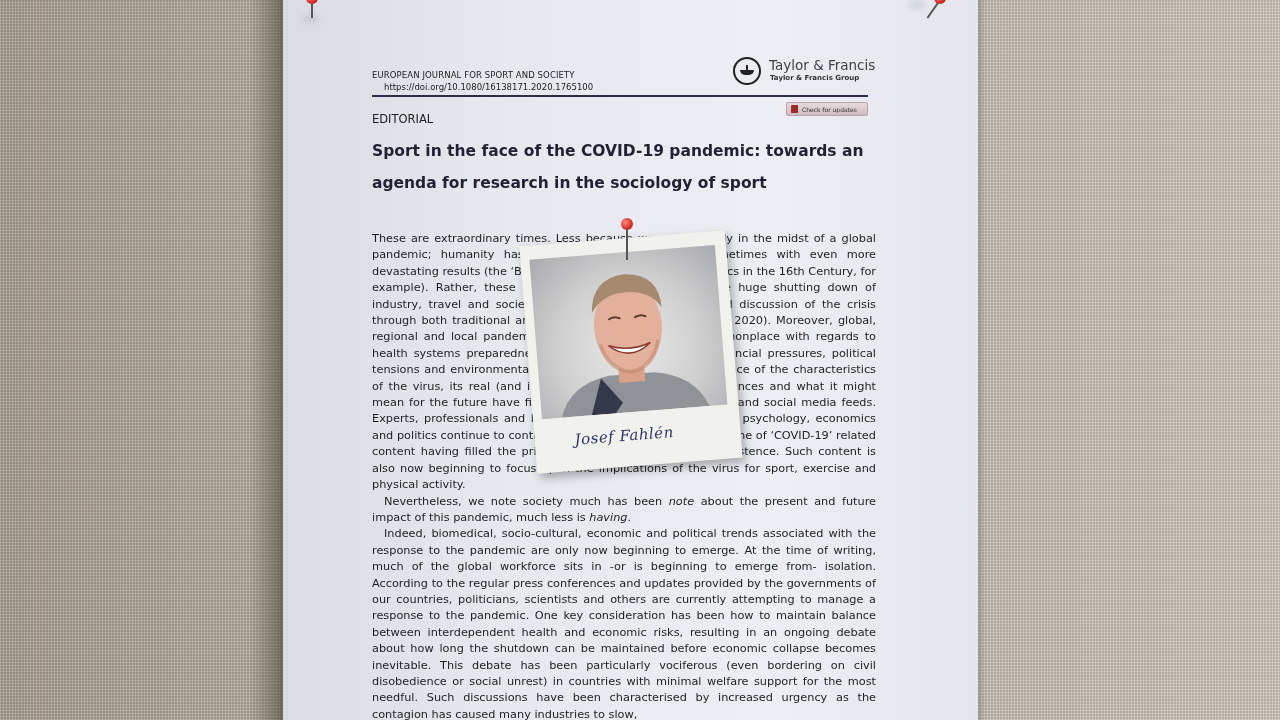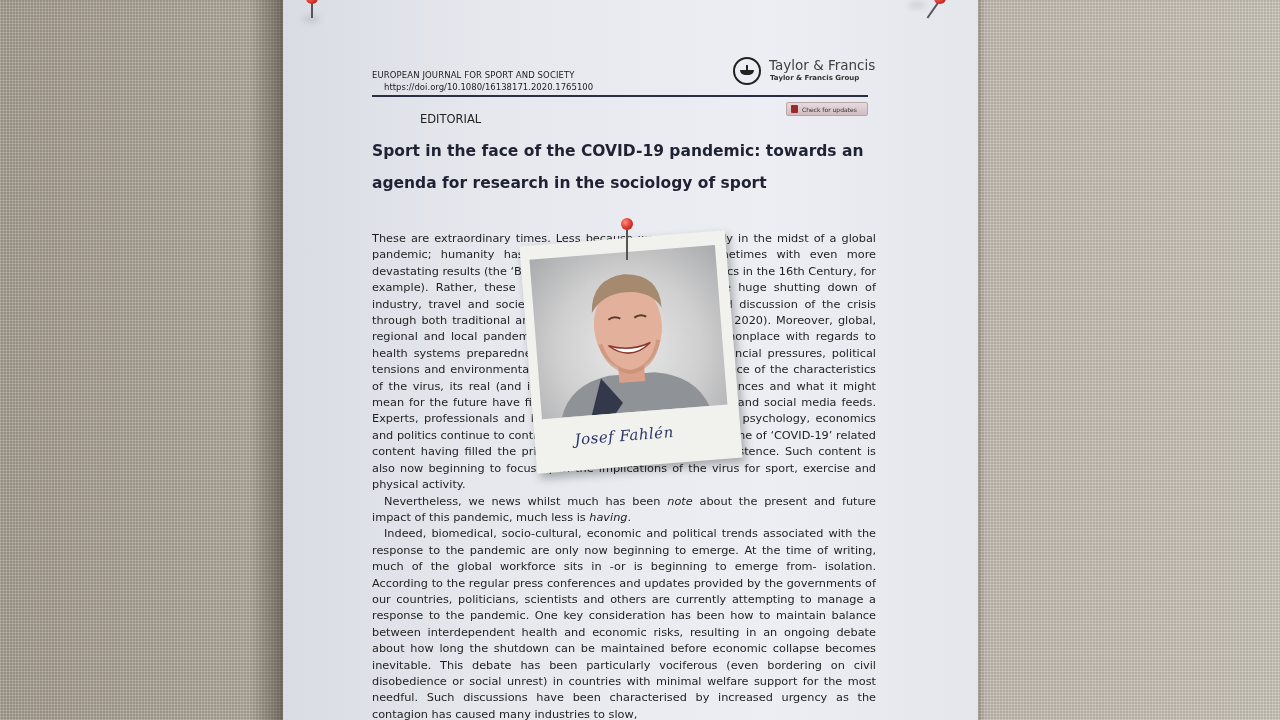--- a/index.html
+++ b/index.html
@@ -26,21 +26,21 @@
   .tf-logo{position:absolute;left:733px;top:57px;width:28px;height:28px;border:2px solid #222;border-radius:50%;box-sizing:border-box;}
   .tf-logo .lamp{position:absolute;left:5px;top:11px;width:14px;height:5px;background:#222;border-radius:0 0 6px 6px;}
   .tf-logo .flame{position:absolute;left:11px;top:6px;width:2px;height:5px;background:#222;}
   .tf-name{position:absolute;left:769px;top:57px;font-size:13.5px;color:#404040;}
   .tf-group{position:absolute;left:770px;top:74px;font-size:7px;color:#333;font-weight:bold;}
   .rule{position:absolute;left:372px;top:95px;width:496px;height:2px;background:#2a2f45;}
   .check-btn{position:absolute;left:786px;top:102px;width:82px;height:14px;background:linear-gradient(#e7dadd,#cfbcc0);
     border:1px solid #b8a5a9;border-radius:2px;box-sizing:border-box;display:flex;align-items:center;gap:4px;padding-left:4px;}
   .check-btn .ico{width:7px;height:8px;background:#9c2a2a;border-radius:1px;}
   .check-btn .lbl{font-size:6px;color:#333;}
-  .editorial{position:absolute;left:372px;top:112px;font-size:11.5px;color:#222;margin-left:48px;}
+  .editorial{position:absolute;left:372px;top:112px;font-size:11.5px;color:#222;}
   .title{position:absolute;left:372px;top:135px;width:500px;font-size:15.5px;font-weight:bold;color:#1f2233;line-height:32px;}
 
   .body{position:absolute;left:372px;top:231px;width:504px;font-size:11.3px;line-height:16.4px;color:#1e1e1e;text-align:justify;}
   .body p{margin:0;}
   .body p.indent{text-indent:12px;}
   .body em{font-style:italic;}
 
   .polaroid{position:absolute;left:528px;top:238px;width:206px;height:228px;
     background:#f1f1ee;transform:rotate(-4.5deg);transform-origin:center;
     box-shadow:3px 5px 10px rgba(0,0,0,0.30);}
@@ -81,21 +81,21 @@
 <div class="check-btn">
   <span class="ico"></span>
   <span class="lbl">Check for updates</span>
 </div>
 
 <div class="editorial">EDITORIAL</div>
 <div class="title">Sport in the face of the COVID-19 pandemic: towards an agenda for research in the sociology of sport</div>
 
 <div class="body">
   <p>These are extraordinary times. Less because we are currently in the midst of a global pandemic; humanity has been here multiple times, sometimes with even more devastating results (the ‘Black Death’ or the Cocoliztli Epidemics in the 16th Century, for example). Rather, these times are unique due to both the huge shutting down of industry, travel and society, and the scale of coverage and discussion of the crisis through both traditional and online formats (Stevens &amp; Prins, 2020). Moreover, global, regional and local pandemic discussions have become commonplace with regards to health systems preparedness and the social response to financial pressures, political tensions and environmental concerns. Perhaps as a consequence of the characteristics of the virus, its real (and imagined) socio-economic consequences and what it might mean for the future have filled our news cycles, the airwaves and social media feeds. Experts, professionals and laypeople from fields as diverse as psychology, economics and politics continue to contribute to the frankly enormous volume of ‘COVID-19’ related content having filled the print and electronic pages of our existence. Such content is also now beginning to focus upon the implications of the virus for sport, exercise and physical activity.</p>
-  <p class="indent"><span>Nevertheless, we news whilst much has been </span><em>note</em><span> about the present and future impact of this pandemic, much less is </span><em>having</em><span>.</span></p>
+  <p class="indent"><span>Nevertheless, we note society much has been </span><em>note</em><span> about the present and future impact of this pandemic, much less is </span><em>having</em><span>.</span></p>
   <p class="indent">Indeed, biomedical, socio-cultural, economic and political trends associated with the response to the pandemic are only now beginning to emerge. At the time of writing, much of the global workforce sits in -or is beginning to emerge from- isolation. According to the regular press conferences and updates provided by the governments of our countries, politicians, scientists and others are currently attempting to manage a response to the pandemic. One key consideration has been how to maintain balance between interdependent health and economic risks, resulting in an ongoing debate about how long the shutdown can be maintained before economic collapse becomes inevitable. This debate has been particularly vociferous (even bordering on civil disobedience or social unrest) in countries with minimal welfare support for the most needful. Such discussions have been characterised by increased urgency as the contagion has caused many industries to slow,</p>
 </div>
 
 <div class="polaroid">
   <div class="photo">
     <svg class="person" viewBox="0 0 186 160">
       <path d="M20 160 Q30 128 70 122 L116 122 Q156 128 168 160 Z" fill="#8f9296"></path>
       <path d="M62 124 L82 150 L74 160 L50 160 Z" fill="#33384a"></path>
       <rect x="80" y="108" width="26" height="22" fill="#d9a08a"></rect>
       <ellipse cx="93" cy="74" rx="34" ry="44" fill="#e3b09b"></ellipse>

